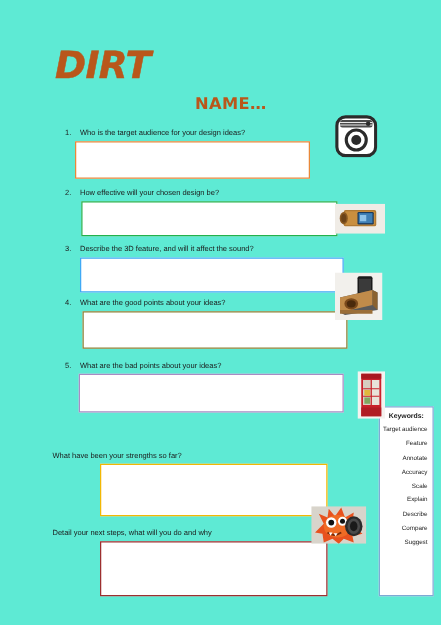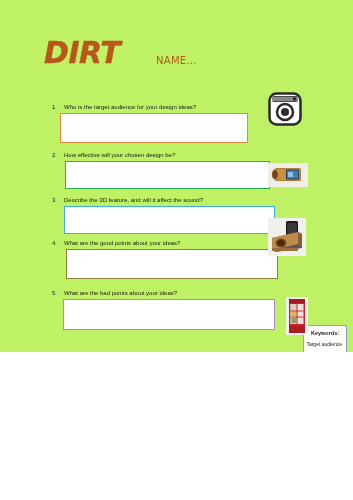--- a/index.html
+++ b/index.html
@@ -7,46 +7,46 @@
     margin: 0;
     padding: 0;
     background: #ffffff;
   }
   body {
     font-family: "Liberation Sans", sans-serif;
   }
   #page {
     position: relative;
     width: 353px;
-    height: 352px;
-    background: #bef264;
+    height: 500px;
+    background: #5eead4;
     overflow: hidden;
   }
 
   
   .title {
     position: absolute;
     left: 44px;
     top: 38px;
     font-family: "DejaVu Sans", sans-serif;
     font-weight: bold;
     font-style: italic;
     font-size: 30px;
     letter-spacing: -0.5px;
     color: #B9571B;
     line-height: 1;
     -webkit-text-stroke: 0.4px #B9571B;
   }
   .name-label {
     position: absolute;
     left: 156px;
-    top: 55px;
+    top: 76px;
     font-family: "DejaVu Sans", sans-serif;
-    font-weight: normal;
-    font-size: 10px;
+    font-weight: bold;
+    font-size: 13px;
     letter-spacing: 0.3px;
     color: #B9571B;
   }
 
   
   .q-text {
     position: absolute;
     font-size: 6px;
     color: #1a1a1a;
     white-space: nowrap;

